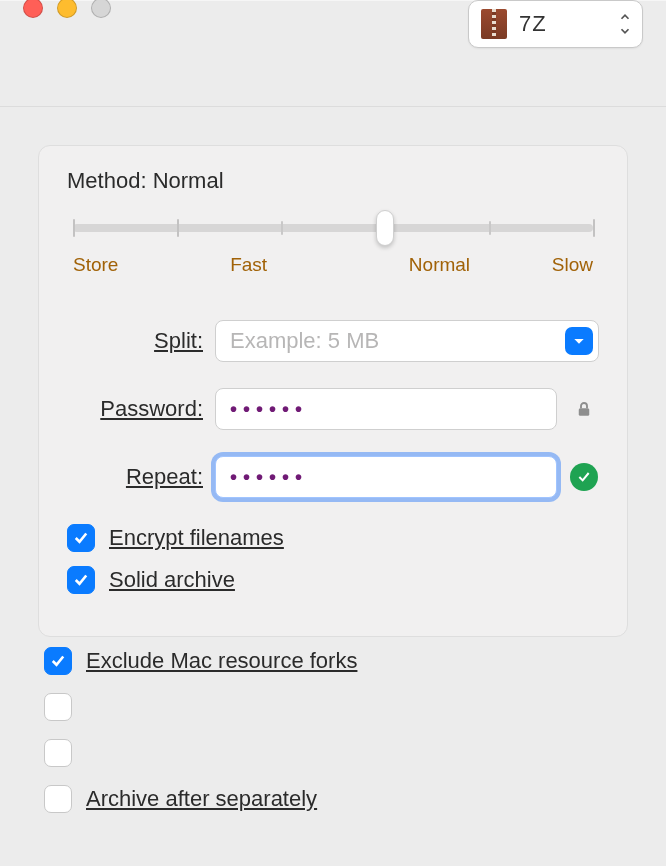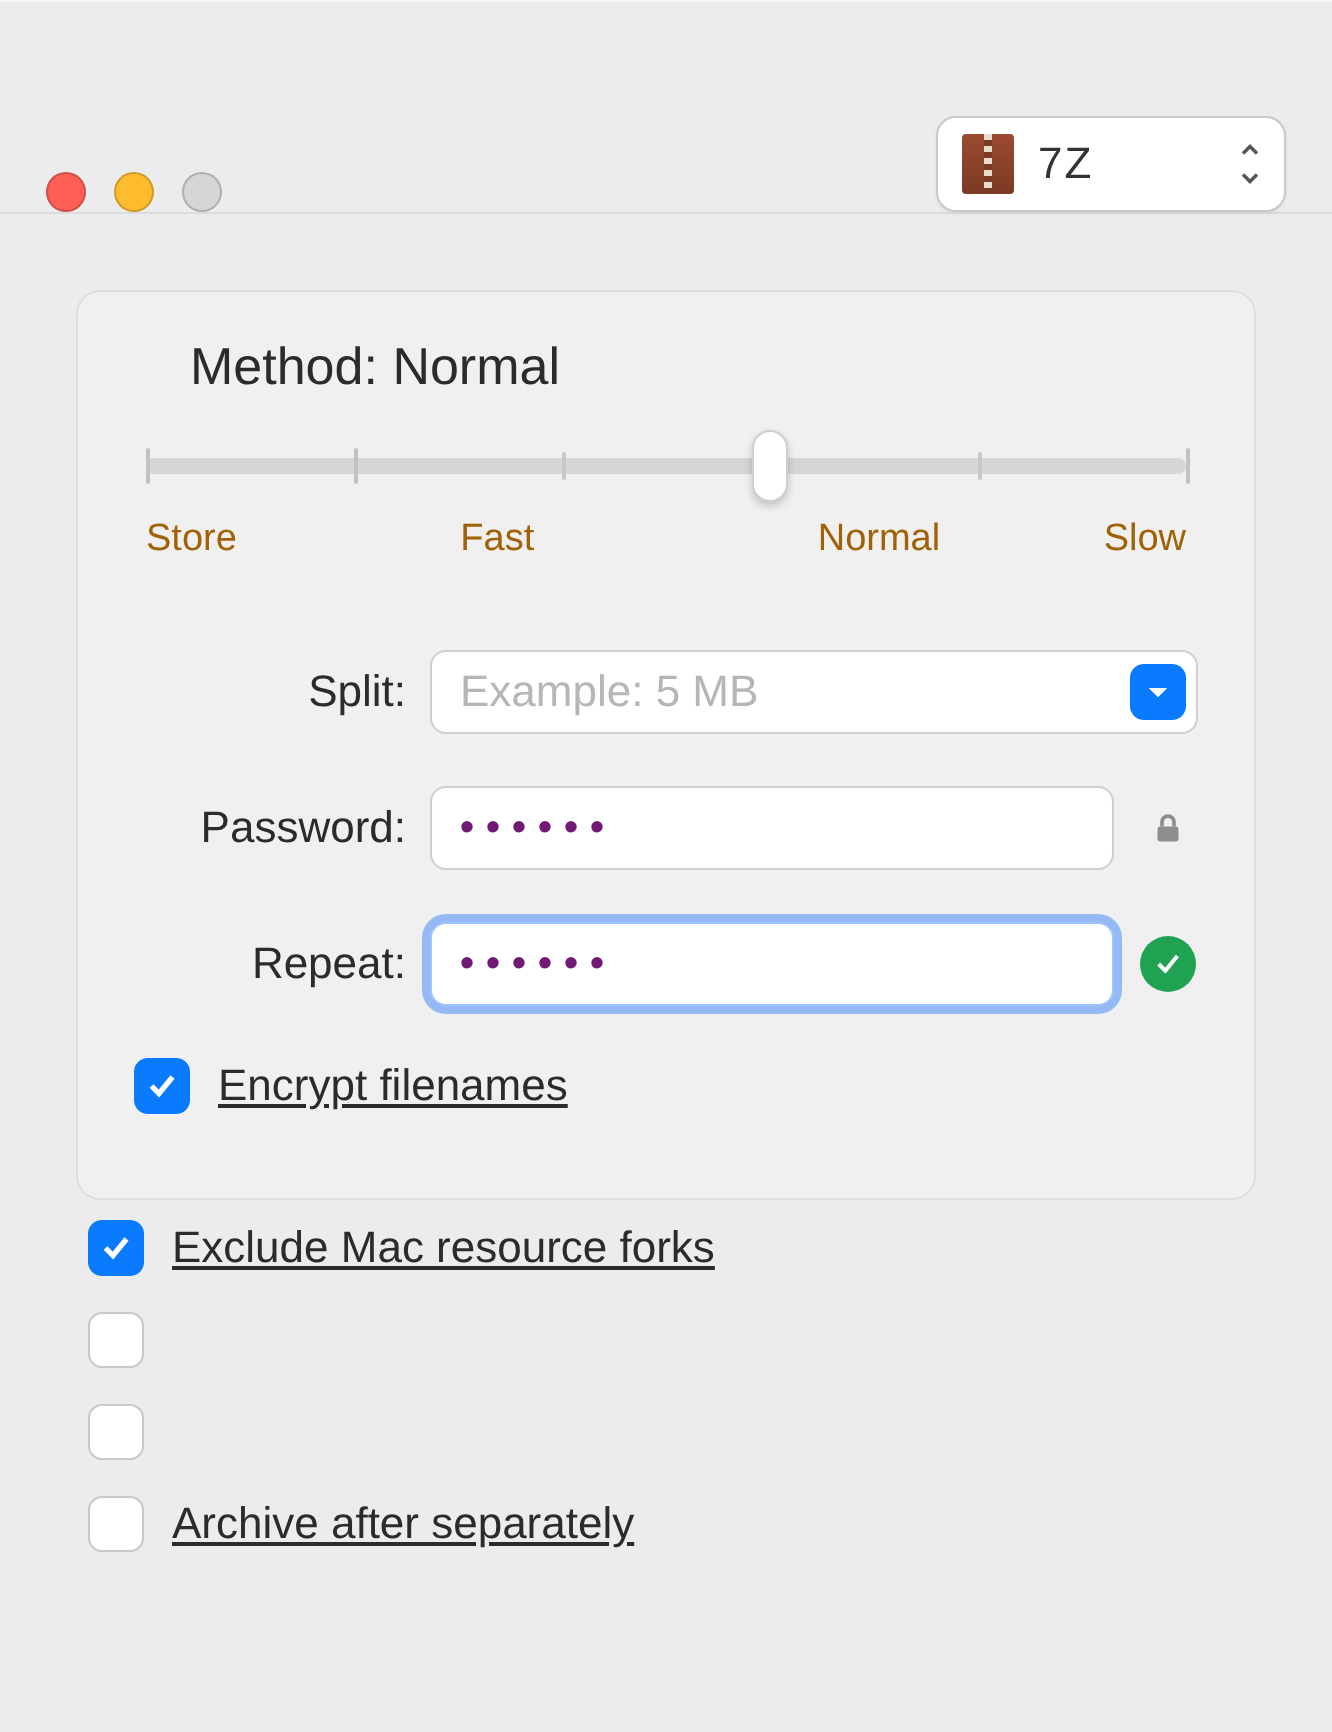--- a/index.html
+++ b/index.html
@@ -11,21 +11,21 @@
       font-size: 22px;
       color: #2b2b2b;
       overflow: hidden;
     }
 
     
     .titlebar {
       height: 107px;
       padding: 0 23px;
       display: flex;
-      align-items: flex-end;
+      align-items: flex-start;
       justify-content: space-between;
       border-bottom: 1px solid #dcdcdc;
       box-shadow: 0 1px 0 #f6f6f6 inset;
     }
     .traffic-lights {
       display: flex;
       gap: 14px;
       align-items: center;
       margin-top: -2px;
     }
@@ -73,21 +73,21 @@
 
     
     .container { padding: 38px; }
     .panel {
       background: #f1f0f0;
       border: 1px solid #dedede;
       border-radius: 12px;
       padding: 22px 28px 28px 28px;
     }
 
-    .method-title { font-size: 26px; color:#2b2b2b; margin-bottom: 30px; margin-left: 28px; }
+    .method-title { font-size: 22px; color:#2b2b2b; margin-bottom: 30px; }
 
     .slider-wrap { margin: 0 6px 18px 6px; }
     .slider-track {
       position: relative;
       height: 8px;
       background: #d7d6d6;
       border-radius: 4px;
       margin-top: 10px;
     }
     .tick {
@@ -110,21 +110,21 @@
     }
     .slider-labels span:nth-child(3){ transform:translateX(30px); }
 
     .form-rows { margin-top: 44px; }
     .row {
       display:flex; align-items:center;
       margin-bottom: 26px;
       gap: 12px;
     }
     .row .label {
-      width: 136px; text-align:right; font-size:22px; color:#2b2b2b;
+      width: 136px; text-align:right; font-size:22px; color:#2b2b2b;text-decoration:underline;
     }
     .input-wrap { flex:1; position:relative; }
     .text-input {
       width:100%; height:42px;
       border:1px solid #cfcfcf; border-radius:8px;
       padding: 0 14px; font-size:22px;
       background:#fff;
       outline:none;
       color:#701a75;
     }
@@ -262,20 +262,28 @@
 
       <div class="checkbox-row">
         <div class="checkbox checked">
           <svg viewBox="0 0 24 24">
               <path d="M5 12l5 5 9-11"></path>
             </svg>
         </div>
         <span>Encrypt filenames</span>
       </div>
 
+      <div class="checkbox-row">
+        <div class="checkbox checked">
+          <svg viewBox="0 0 24 24">
+              <path d="M5 12l5 5 9-11"></path>
+            </svg>
+        </div>
+        <span>Solid archive</span>
+      </div>
     </div>
   </div>
 
   <div class="outside-options">
     <div class="checkbox-row">
       <div class="checkbox checked">
         <svg viewBox="0 0 24 24">
             <path d="M5 12l5 5 9-11"></path>
           </svg>
       </div>

